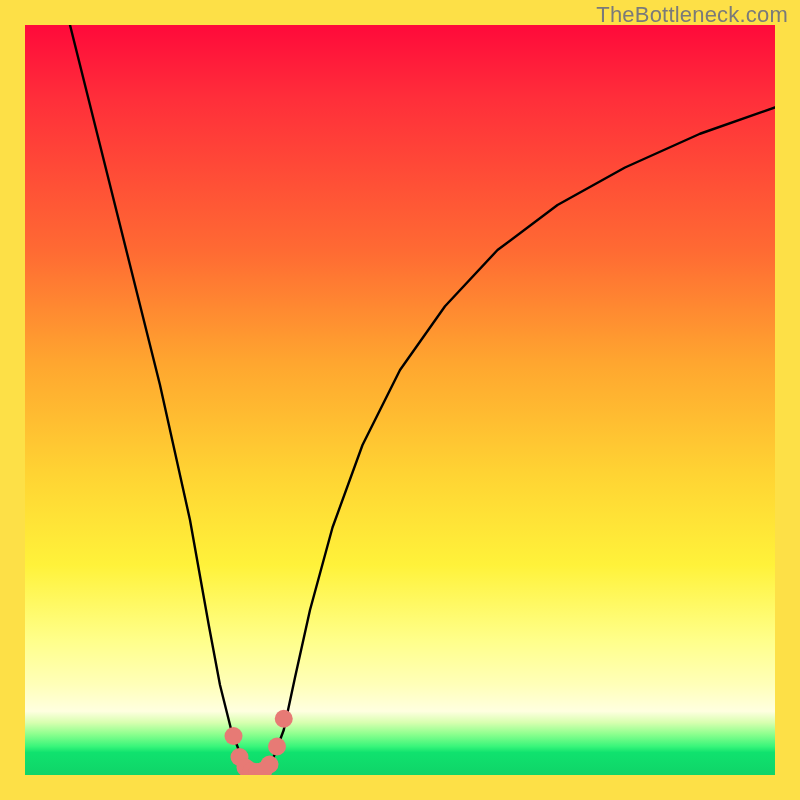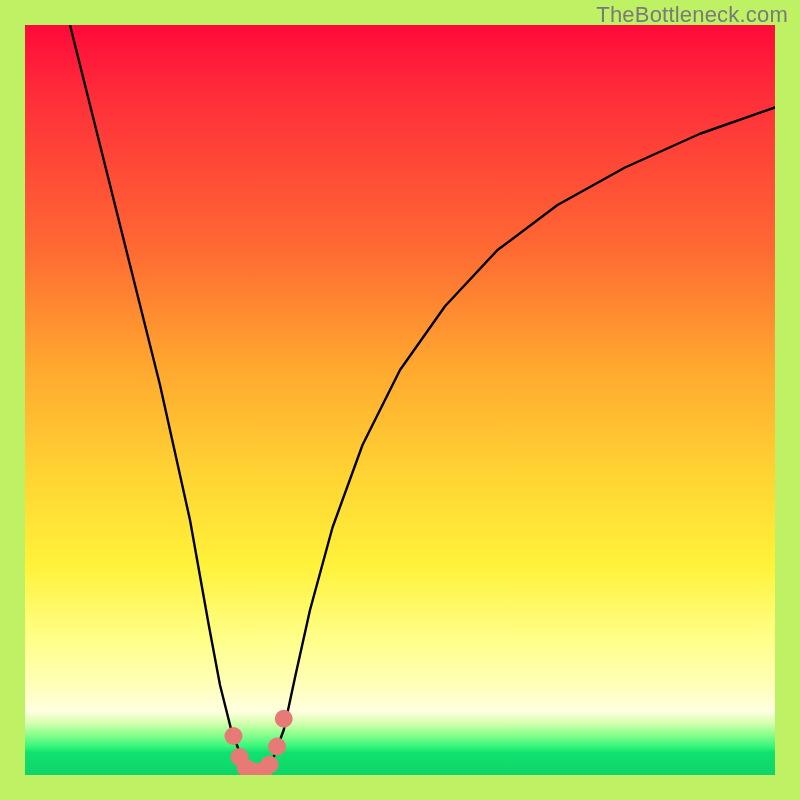--- a/index.html
+++ b/index.html
@@ -7,21 +7,21 @@
     padding: 0;
     width: 800px;
     height: 800px;
     overflow: hidden;
     background: #000;
     font-family: Arial, Helvetica, sans-serif;
   }
   .frame {
     position: absolute;
     inset: 0;
-    background: #bef264;
+    background: #fde047;
   }
   .plot {
     position: absolute;
     left: 25px;
     top: 25px;
     width: 750px;
     height: 750px;
     overflow: hidden;
   }
   .gradient {

